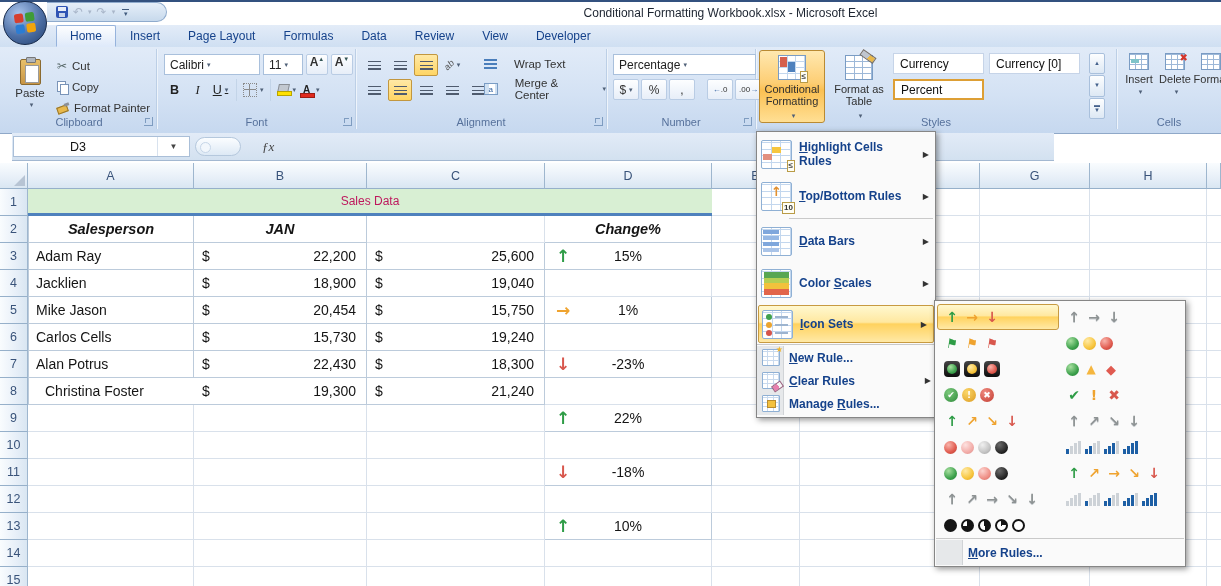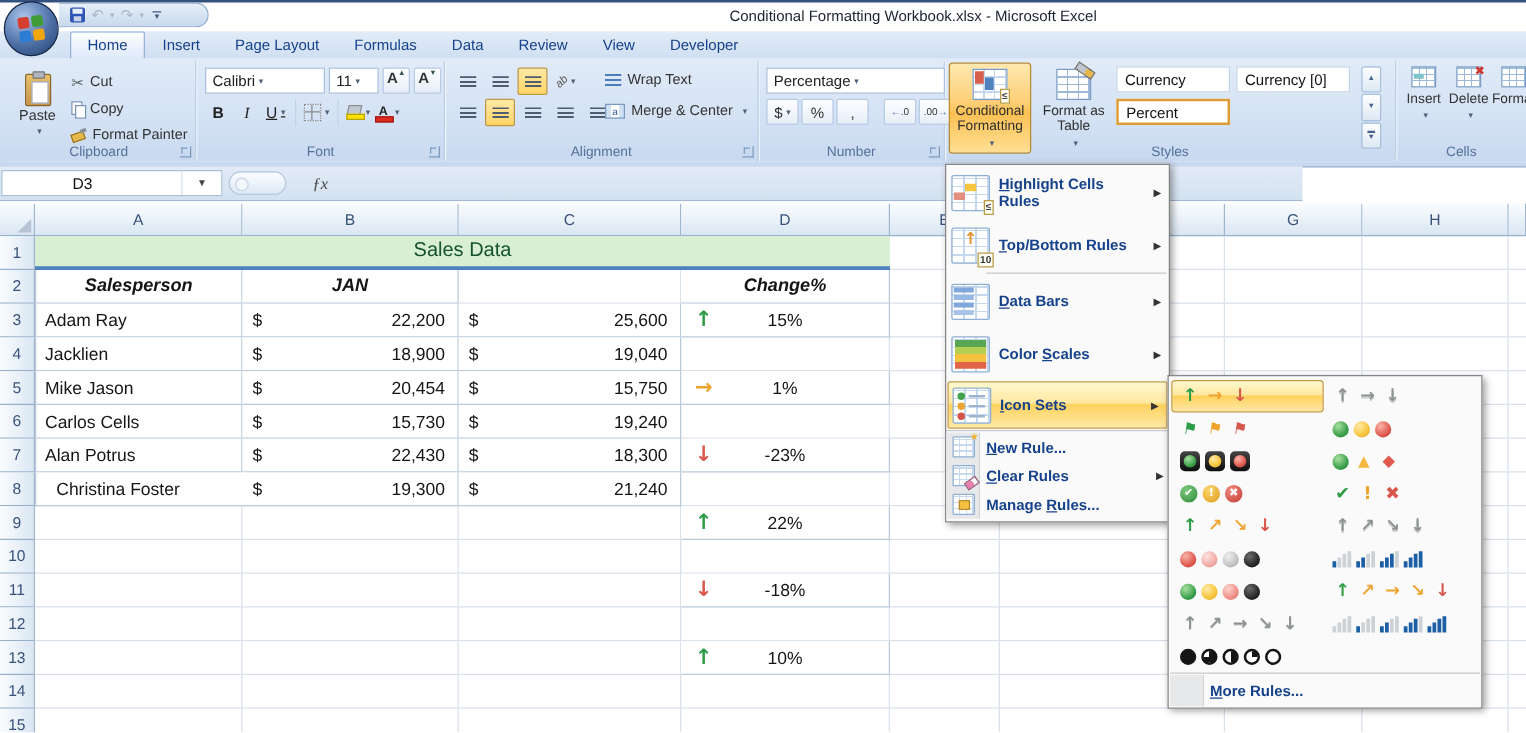--- a/index.html
+++ b/index.html
@@ -84,21 +84,21 @@
   .i-fontcol{width:13px;height:13px;position:relative;font-weight:bold;font-size:10px;text-align:center;color:#222}
   .i-fontcol::after{content:"";position:absolute;left:0;bottom:-1px;width:13px;height:3px;background:#e02a1e;border:1px solid #9c1d14}
   .vsep{width:1px;height:22px;background:#c3d4e8;margin:0 3px}
   
   .arow1{position:absolute;left:6px;top:5px;display:flex;gap:2px;align-items:center}
   .arow2{position:absolute;left:6px;top:30px;display:flex;gap:2px;align-items:center}
   .albtn{width:22px;height:20px;display:flex;align-items:center;justify-content:center;border:1px solid transparent;border-radius:2px}
   .albtn.sel{background:linear-gradient(#ffe9a6,#ffd564);border:1px solid #c2973f}
   .st{width:13px;height:9px;background:repeating-linear-gradient(180deg,#4f5b6e 0 1.5px,rgba(0,0,0,0) 1.5px 3.6px)}
   .i-orient{font-size:9px;color:#555;transform:rotate(-45deg);font-style:italic}
-  .wrapbtn,.mergebtn{display:flex;align-items:center;gap:5px;position:absolute;left:128px;font-size:11.5px;color:#333;height:20px}
+  .wrapbtn,.mergebtn{display:flex;align-items:center;gap:17px;position:absolute;left:128px;font-size:11.5px;color:#333;height:20px}
   .wrapbtn{top:5px}.mergebtn{top:30px}
   .i-wrap{width:13px;height:10px;background:repeating-linear-gradient(180deg,#4a7ebb 0 2px,rgba(0,0,0,0) 2px 4px)}
   .i-merge{width:14px;height:10px;border:1px solid #7a9cc4;background:linear-gradient(90deg,#cfe0f2 0 4px,#fff 4px 10px,#cfe0f2 10px);display:flex;align-items:center;justify-content:center;font-size:8px;color:#2c5d9e}
   
   .ncombo{position:absolute;left:6px;top:5px;width:133px}
   .nrow{position:absolute;left:6px;top:30px;display:flex;gap:2px;align-items:center}
   .nbtn{height:19px;min-width:18px;display:flex;align-items:center;justify-content:center;
     font-size:12px;color:#333;border:1px solid #b9cce4;border-radius:2px;background:linear-gradient(#fdfeff,#e7eef8);padding:0 3px}
   .decbtn{font-size:8px;letter-spacing:0;color:#333}
   .decbtn b{color:#2c5d9e;font-size:8px}
@@ -122,21 +122,21 @@
   .galscroll{position:absolute;left:333px;top:4px;width:16px;height:66px;display:flex;flex-direction:column;gap:1px}
   .gsb{flex:1;background:linear-gradient(#fdfeff,#dde8f4);border:1px solid #a9c0dc;border-radius:2px;
     display:flex;align-items:center;justify-content:center;font-size:6px;color:#44618c;flex-direction:column;line-height:5px}
   
   .cellbtn{position:absolute;top:4px;width:36px;display:flex;flex-direction:column;align-items:center;gap:3px;font-size:11px;color:#333}
   .i-cells{width:18px;height:15px;background:#fff;border:1px solid #7a9cc4;position:relative;
     background-image:repeating-linear-gradient(0deg,rgba(0,0,0,0) 0 4px,#9db8d8 4px 5px),repeating-linear-gradient(90deg,rgba(0,0,0,0) 0 5px,#9db8d8 5px 6px)}
   .ic-ins::after{content:"";position:absolute;left:1px;top:5px;width:8px;height:4px;background:#7fc4c9}
   .ic-del::after{content:"✖";position:absolute;right:-4px;top:-2px;color:#d5352a;font-size:10px;font-weight:bold;font-family:"DejaVu Sans",sans-serif}
   
-  .fbar{position:absolute;left:0;top:133px;width:1042px;height:28px;
+  .fbar{position:absolute;left:12px;top:133px;width:1042px;height:28px;
     background:linear-gradient(#e2ebf7,#d3e1f0);border-bottom:1px solid #a3b8d1;box-sizing:border-box}
   .namebox{position:absolute;left:1px;top:3px;width:177px;height:21px;background:#fff;border:1px solid #aabfd8;
     box-sizing:border-box;font-size:12.5px;color:#111;display:flex;align-items:center}
   .namebox span{margin-left:56px;flex:1}
   .nb-dd{width:16px;text-align:center;color:#444;font-size:8px;border-left:1px solid #d8e2ee;line-height:19px}
   .fpill{position:absolute;left:183px;top:4px;width:46px;height:19px;border-radius:10px;
     background:linear-gradient(#fbfdff,#dde9f5);border:1px solid #b5c8dd;box-sizing:border-box}
   .fpill::before{content:"";position:absolute;left:4px;top:4px;width:9px;height:9px;border-radius:50%;
     background:#f2f7fc;border:1px solid #c6d6e8}
   .fxlbl{position:absolute;left:250px;top:6px;font-family:"Liberation Serif",serif;font-style:italic;
@@ -149,21 +149,21 @@
     background:linear-gradient(180deg,#f9fcfe 0%,#e7eff8 60%,#d9e6f2 100%);
     border-right:1px solid #9eb6ce;border-bottom:1px solid #96b0ca;
     font-size:12.5px;color:#39537a;display:flex;align-items:center;justify-content:center}
   .rowhead{background:linear-gradient(90deg,#f9fcfe 0%,#e7eff8 60%,#d9e6f2 100%)}
   .corner::after{content:"";position:absolute;right:2px;bottom:2px;border-left:11px solid transparent;border-bottom:11px solid #b7c4d4}
   .vline,.hline{position:absolute;background:#d9e1eb}
   .tcell{position:absolute;box-sizing:border-box;background:#fff;border-right:1px solid #bccbdb;border-bottom:1px solid #bccbdb;
     font-size:14px;color:#151515;display:flex;align-items:center}
   .tcell.first{border-left:1px solid #bccbdb}
   .t-title{position:absolute;box-sizing:border-box;background:#d8efd3;border-bottom:3px solid #4f81bd;
-    display:flex;align-items:center;justify-content:center;font-size:16px;color:#14532d}
+    display:flex;align-items:center;justify-content:center;font-size:12px;color:#be185d}
   .thead{font-weight:bold;font-style:italic;justify-content:center;font-size:14.5px}
   .t-name{padding-left:7px}
   .t-cur{justify-content:space-between;padding:0 10px 0 8px}
   .t-chg{justify-content:center;position:relative}
   .t-chg .ga{position:absolute;left:9px}
   
   .ga{display:inline-flex;width:16px;height:17px;align-items:center;justify-content:center;
     font-family:"DejaVu Sans",sans-serif;font-weight:bold;font-size:14px;flex:none}
   .ga.big{font-size:17px;width:18px}
   .c-green{color:#2e9c46}.c-yellow{color:#efa32f}.c-red{color:#d8574d}.c-gray{color:#8d9293;text-shadow:0 1px 0 #c8cccf}

